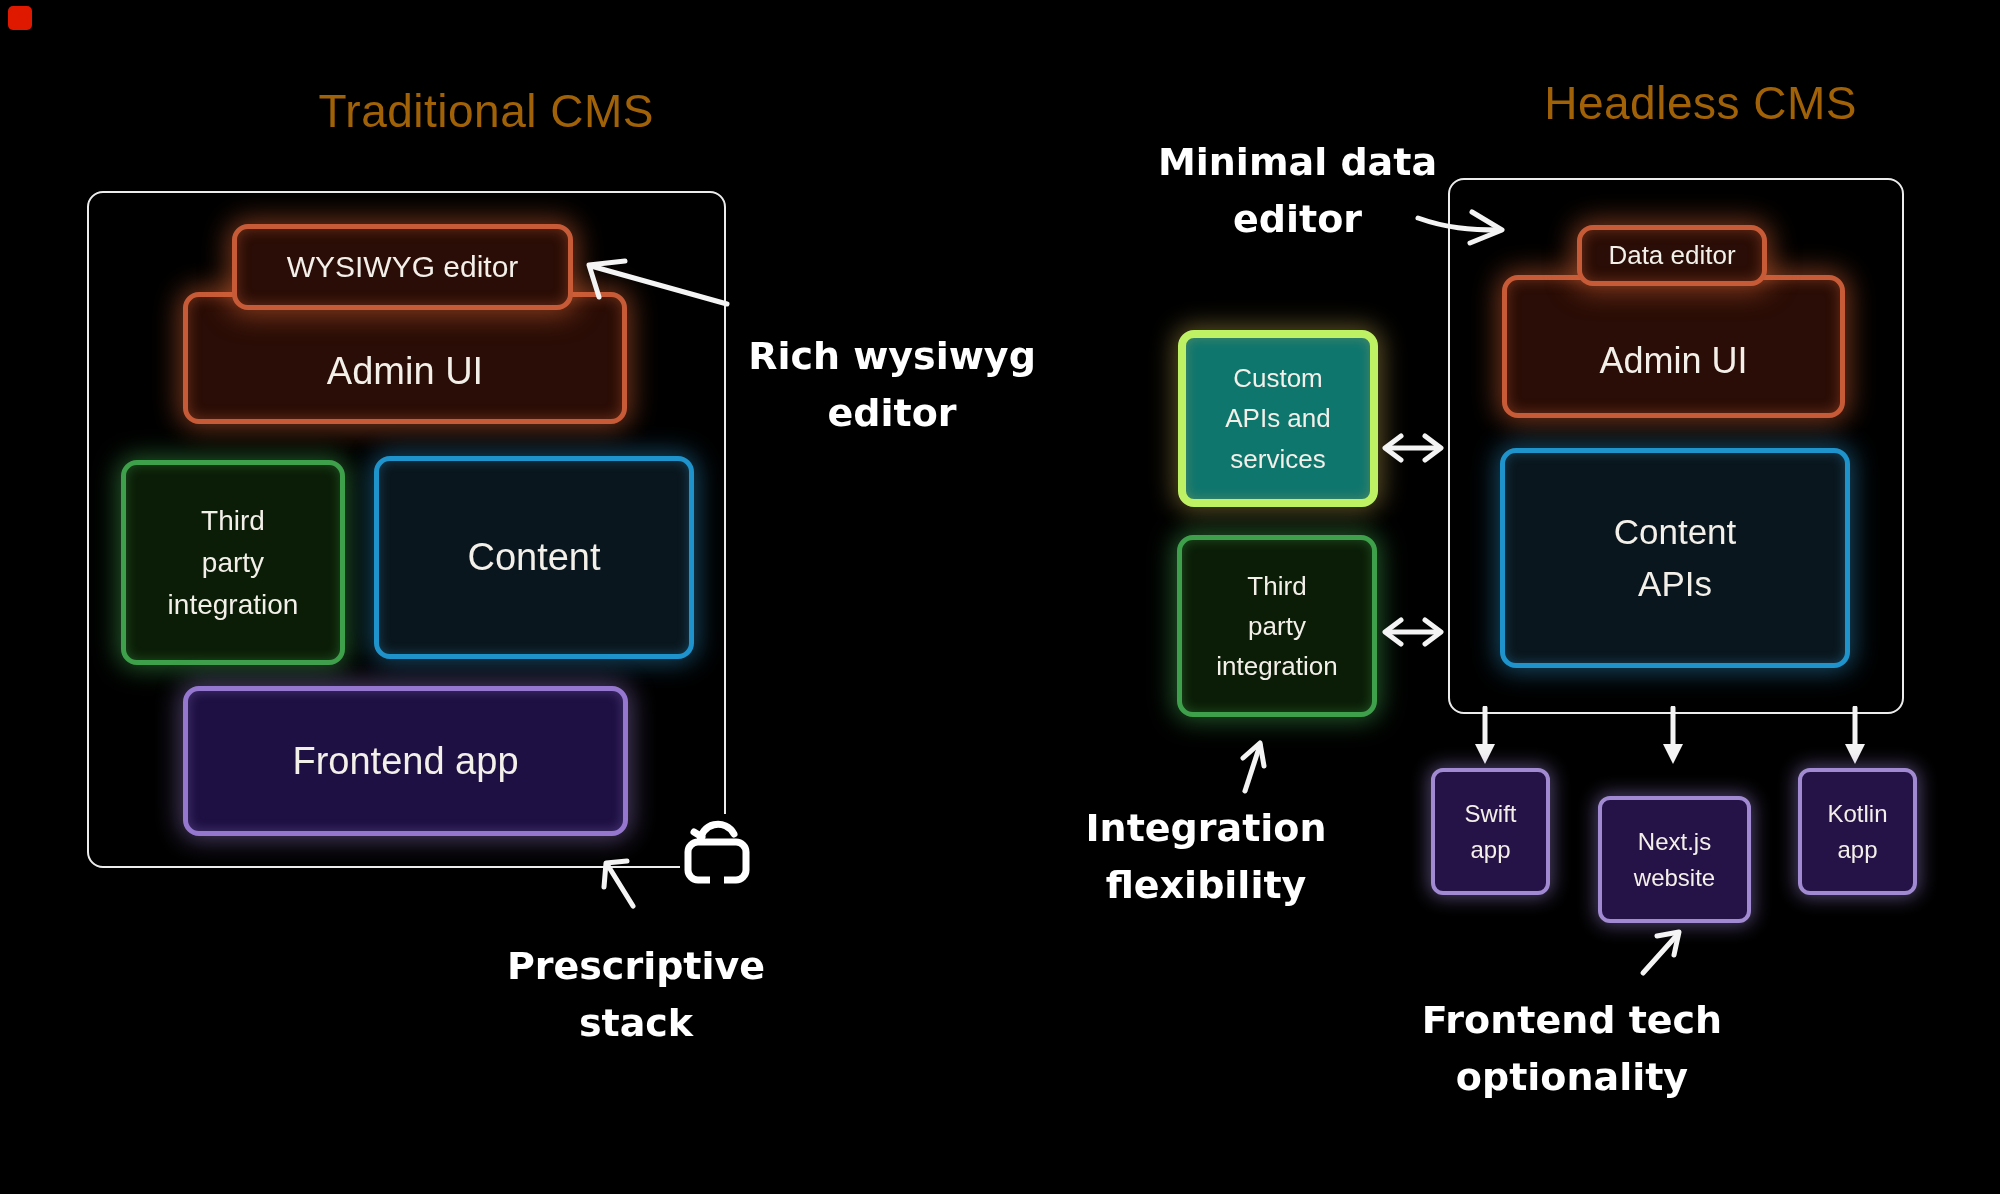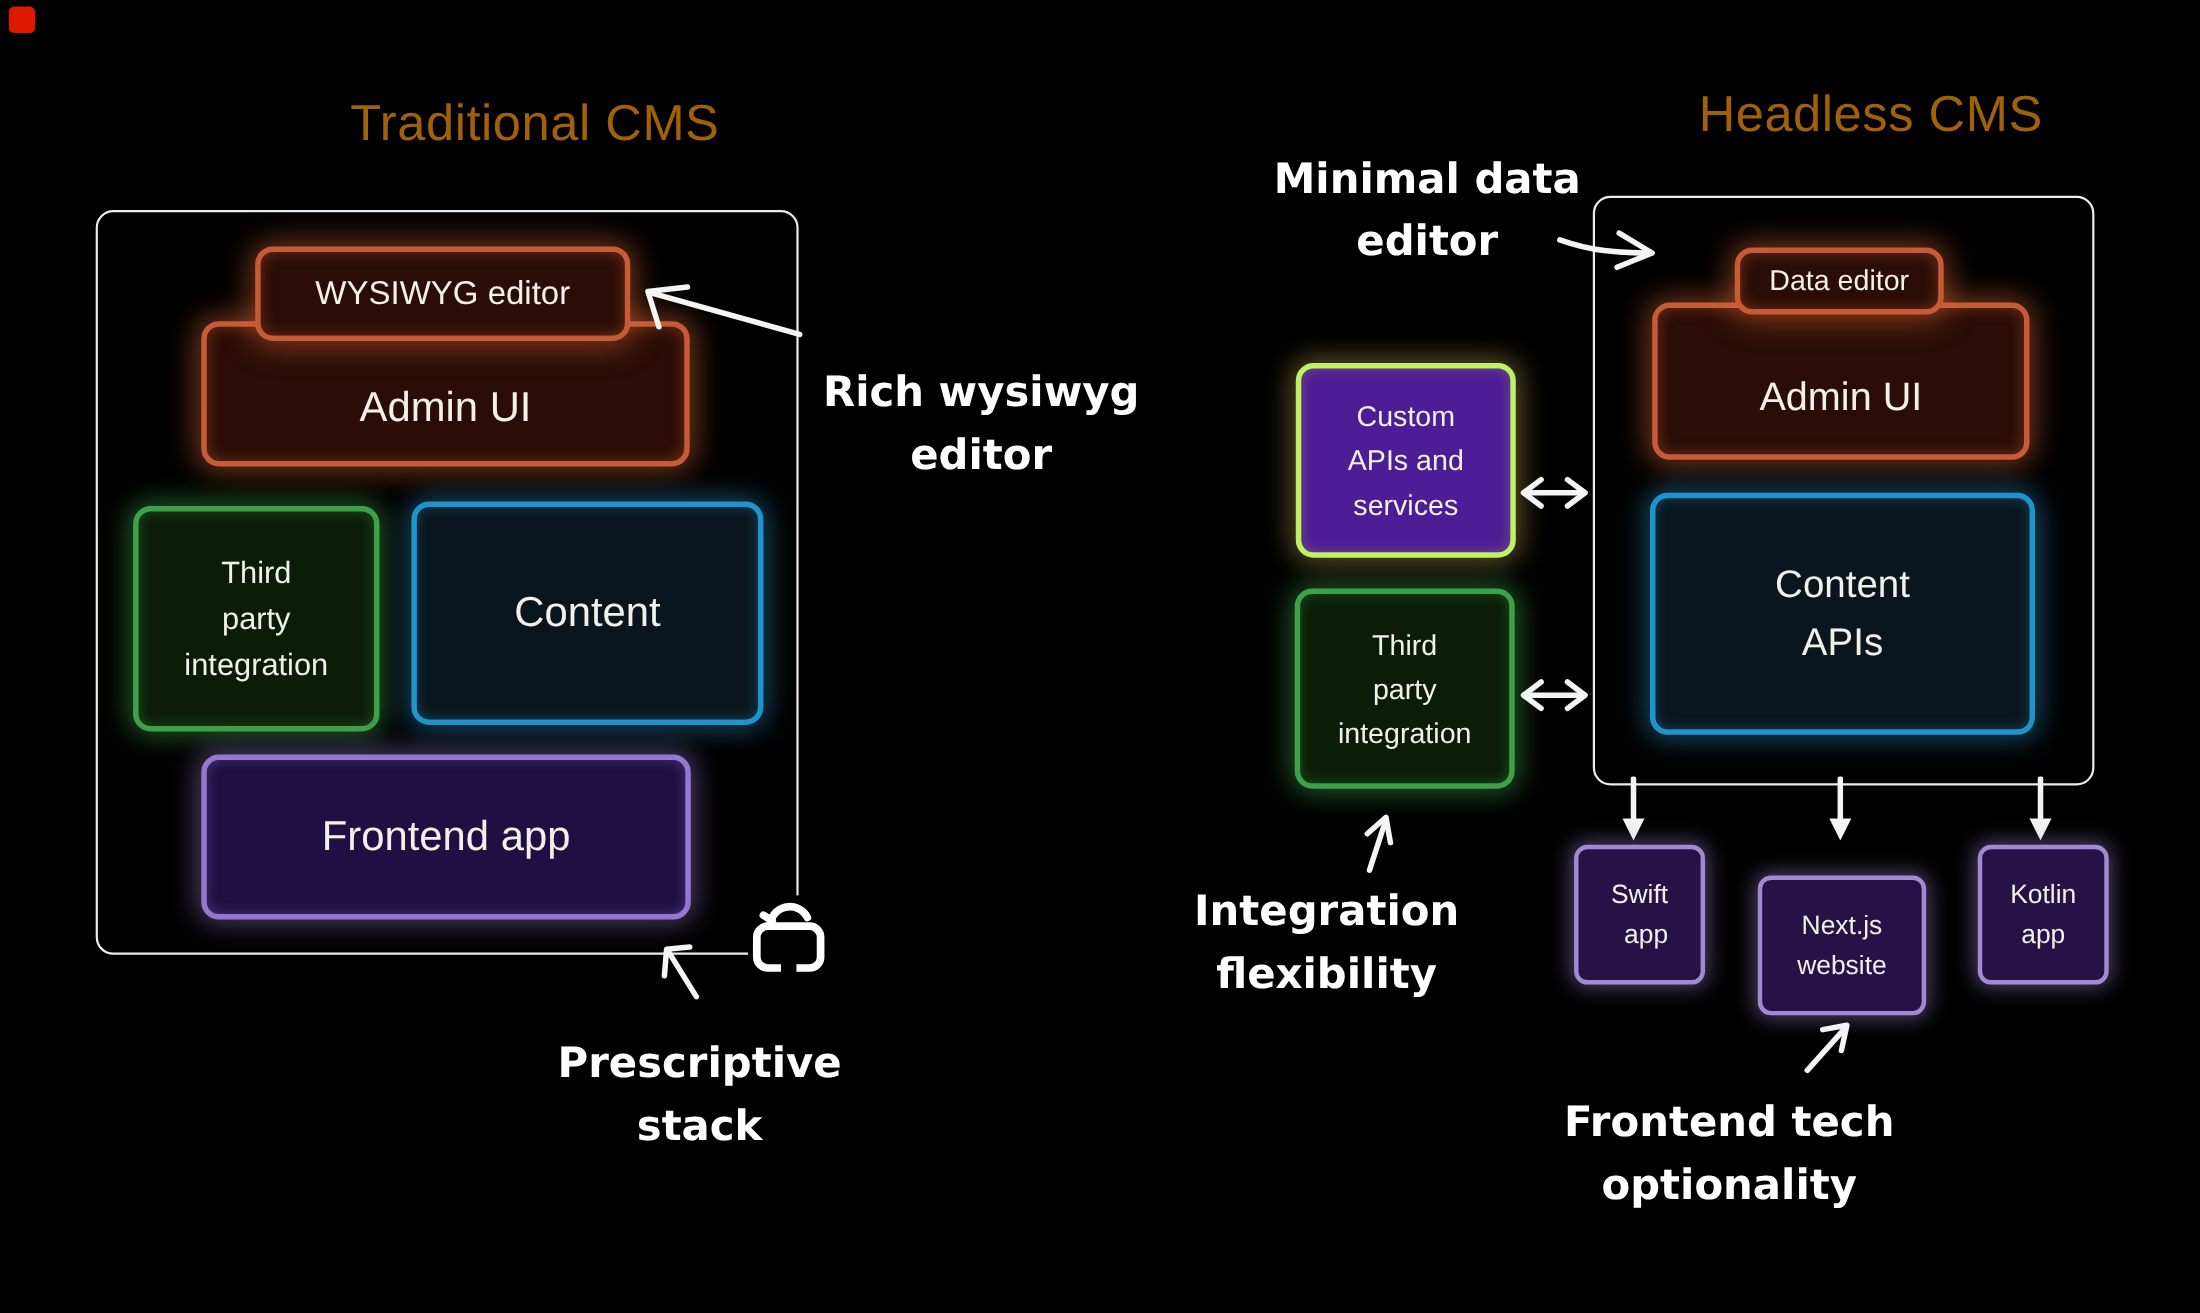--- a/index.html
+++ b/index.html
@@ -32,21 +32,21 @@
   }
   .blue{
     background:#0a161d;border:5px solid #1f93cc;
     box-shadow:0 0 24px 4px rgba(46,158,214,.45), inset 0 0 12px rgba(46,158,214,.32);
   }
   .purple{
     background:#1e1042;border:5px solid #9677d0;
     box-shadow:0 0 24px 4px rgba(160,130,220,.45), inset 0 0 12px rgba(160,130,220,.32);
   }
   .yellow{
-    background:#4c1d95;border:5px solid #bef264;
+    background:#0f766e;border:8px solid #bef264;
     box-shadow:0 0 24px 4px rgba(205,178,85,.45), inset 0 0 12px rgba(205,178,85,.32);
   }
   .applet{
     background:#251347;border:4px solid #a18ad2;border-radius:12px;
     box-shadow:0 0 18px 3px rgba(165,140,225,.45);
   }
   
   .note{
     font-family:"DejaVu Sans",sans-serif;font-weight:700;font-size:38px;line-height:1.5;
     color:#ffffff;text-align:center;white-space:pre-line;
@@ -178,21 +178,21 @@
     </svg>
     <svg class="abs" style="left:1660px;top:706px;" width="26" height="62" viewBox="0 0 26 62">
       <path class="arrow" d="M13,2 L13,42"></path>
         <polygon class="arrow-fill" points="13,58 3,38 23,38"></polygon>
     </svg>
     <svg class="abs" style="left:1842px;top:706px;" width="26" height="62" viewBox="0 0 26 62">
       <path class="arrow" d="M13,2 L13,42"></path>
         <polygon class="arrow-fill" points="13,58 3,38 23,38"></polygon>
     </svg>
 
-    <div class="abs box applet fs24" style="left:1431px;top:768px;width:119px;height:127px;text-align:right;">
+    <div class="abs box applet fs24" style="left:1431px;top:768px;width:119px;height:127px;">
       <span class="lbl">Swift
 app</span>
     </div>
     <div class="abs box applet fs24" style="left:1598px;top:768px;width:153px;height:127px;margin-top:28px;">
       <span class="lbl">Next.js
 website</span>
     </div>
     <div class="abs box applet fs24" style="left:1798px;top:768px;width:119px;height:127px;">
       <span class="lbl">Kotlin
 app</span>

